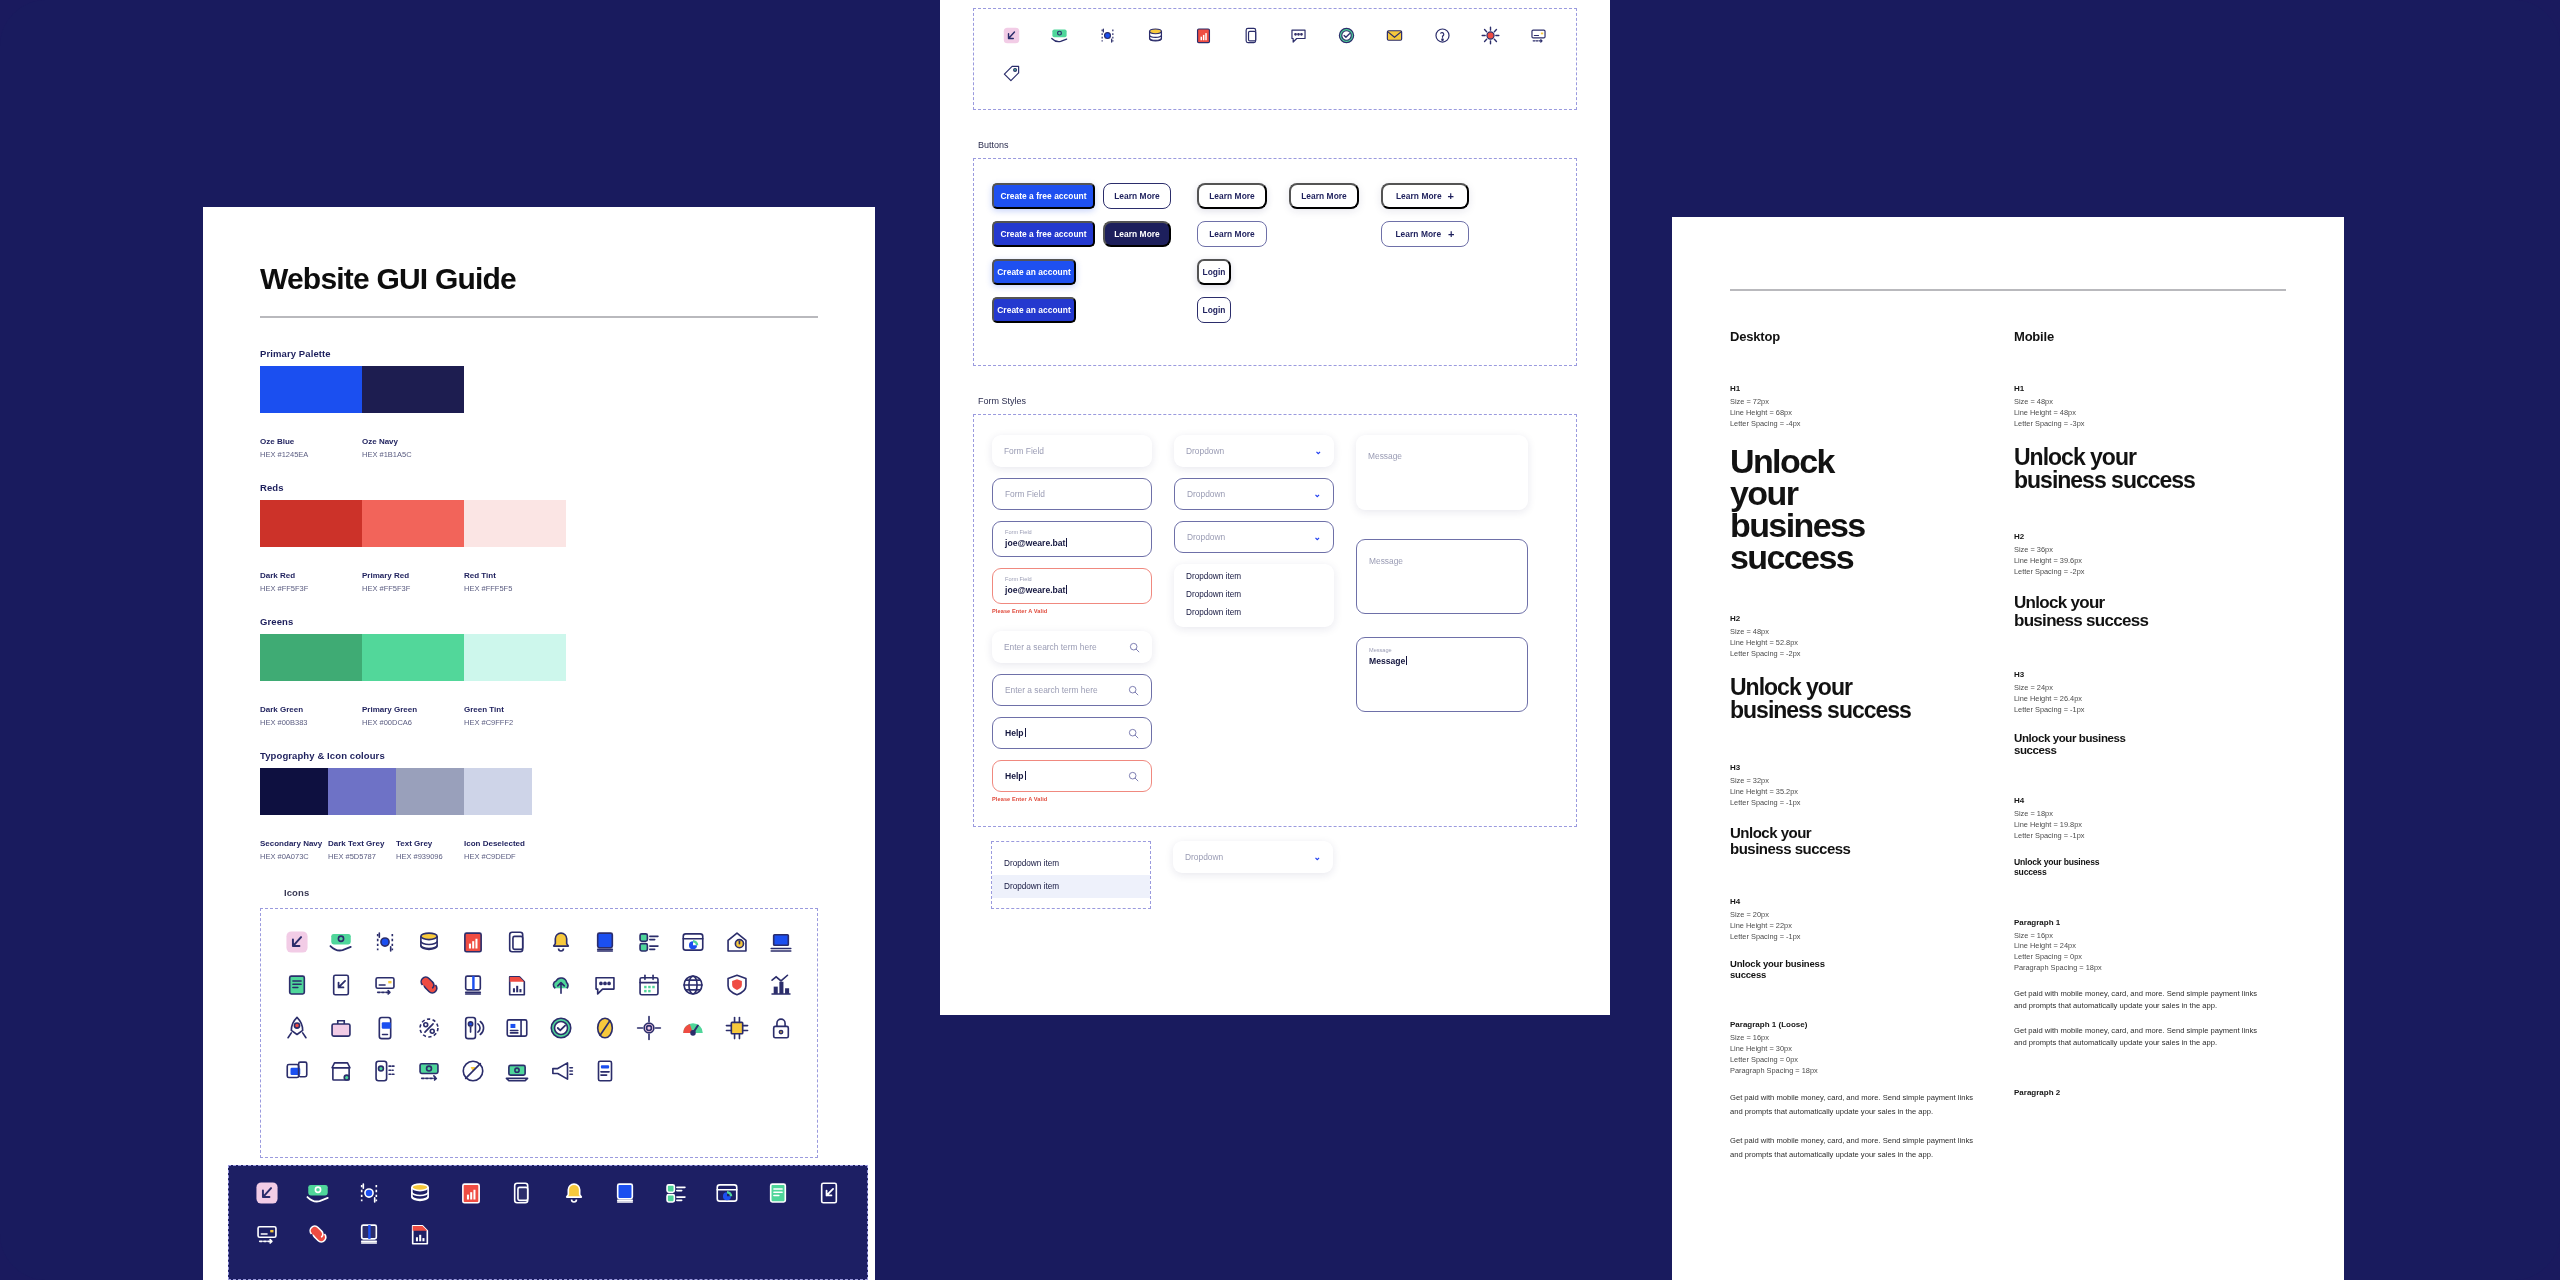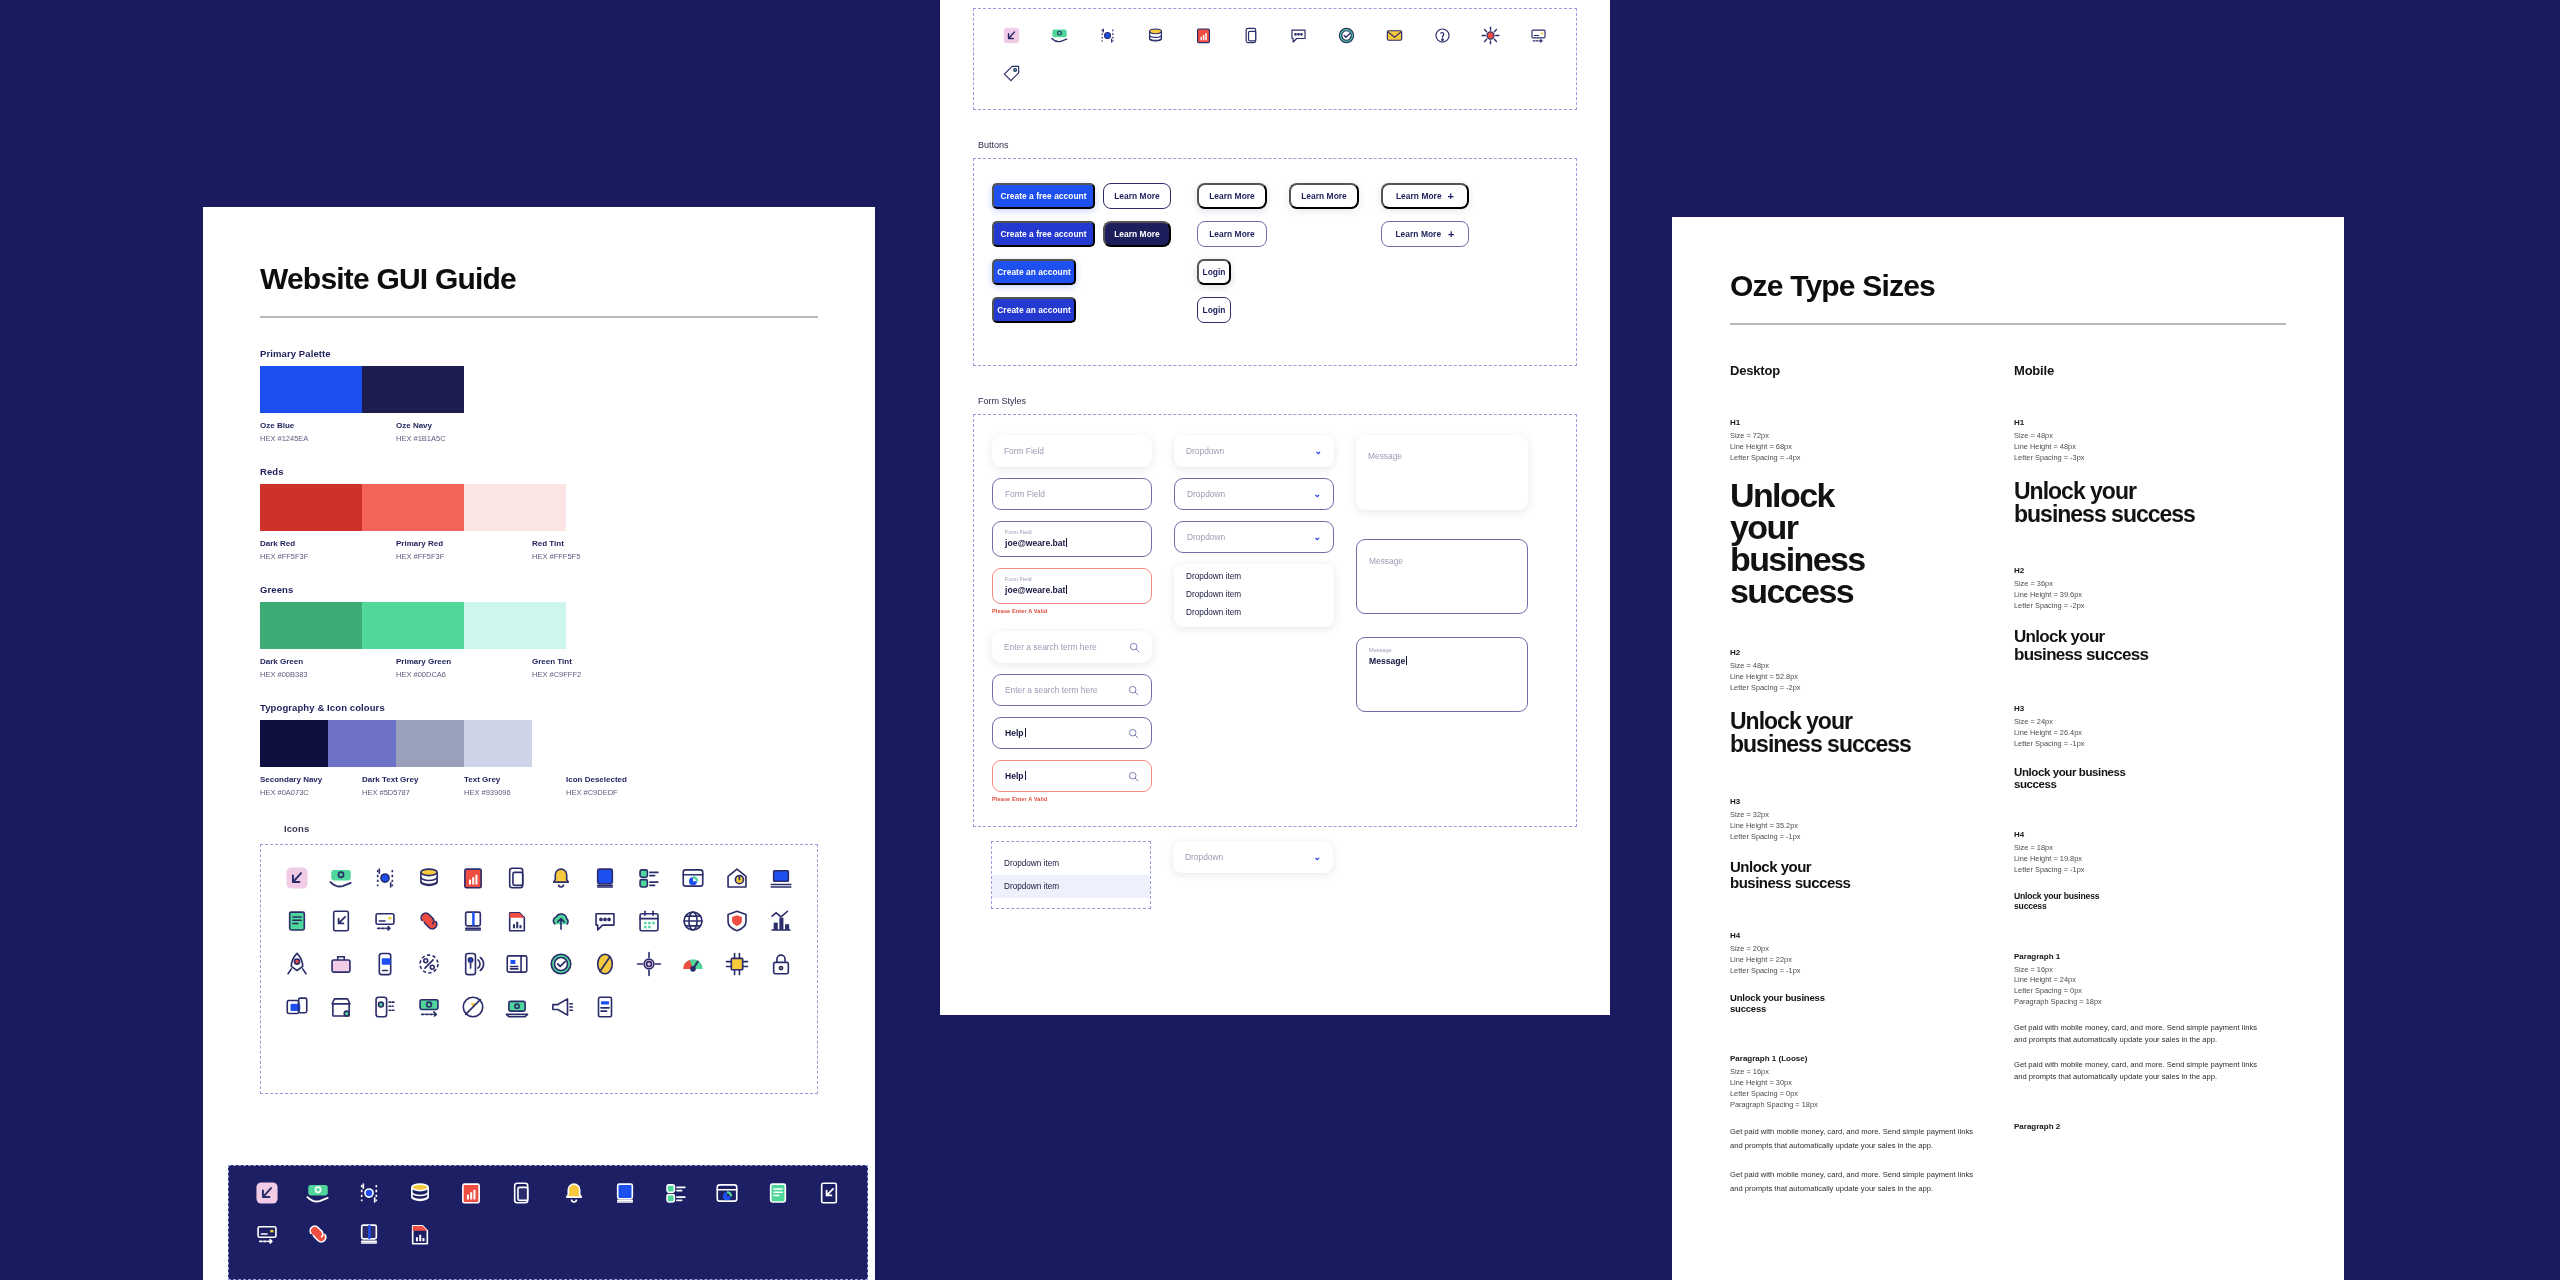--- a/index.html
+++ b/index.html
@@ -32,21 +32,21 @@
   }
   .title-rule { height: 2px; background: #b9b9bd; margin-top: 20px; }
 
   .sec-label {
     font-size: 9.5px; font-weight: 700; color: #1d1f5c;
     letter-spacing: 0.1px; margin-bottom: 7px;
   }
   .sec-label.plain { font-weight: 700; color: #3a3a55; margin-left: 24px; }
   .swatch-row { display: flex; }
   .swatch { height: 47px; }
-  .sw-meta-row { display: flex; margin-top: 8px; gap: 34px; }
+  .sw-meta-row { display: flex; margin-top: 24px; }
   .sw-meta { }
   .sw-name { font-size: 8px; font-weight: 700; color: #1d1f5c; }
   .sw-hex  { font-size: 7.5px; color: #5a5c80; margin-top: 4px; }
   .block { margin-top: 23px; }
 
   
   .icon-zone {
     margin-top: 10px;
     border: 1px dashed #9a9ade;
     padding: 16px 14px 30px 14px;
@@ -989,21 +989,20 @@
           <span class="ph">Dropdown</span>
           <span class="chev">⌄</span>
         </div>
       </div>
 
     </div>
   </div>
 
   <div class="sheet" id="sheet-right">
     <div class="r-pad">
-      <div class="page-title">Oze Type Sizes</div>
       <div class="title-rule"></div>
       <div class="type-grid" id="type-grid">
           <div class="type-col">
             <div class="col-head">Desktop</div>
             <div class="spec">
               <div class="spec-name">H1</div>
               <div class="spec-line">Size = 72px</div>
               <div class="spec-line">Line Height = 68px</div>
               <div class="spec-line">Letter Spacing = -4px</div>
               <div class="sample s-h1d" style="max-width: 165px;">Unlock your business success</div>

